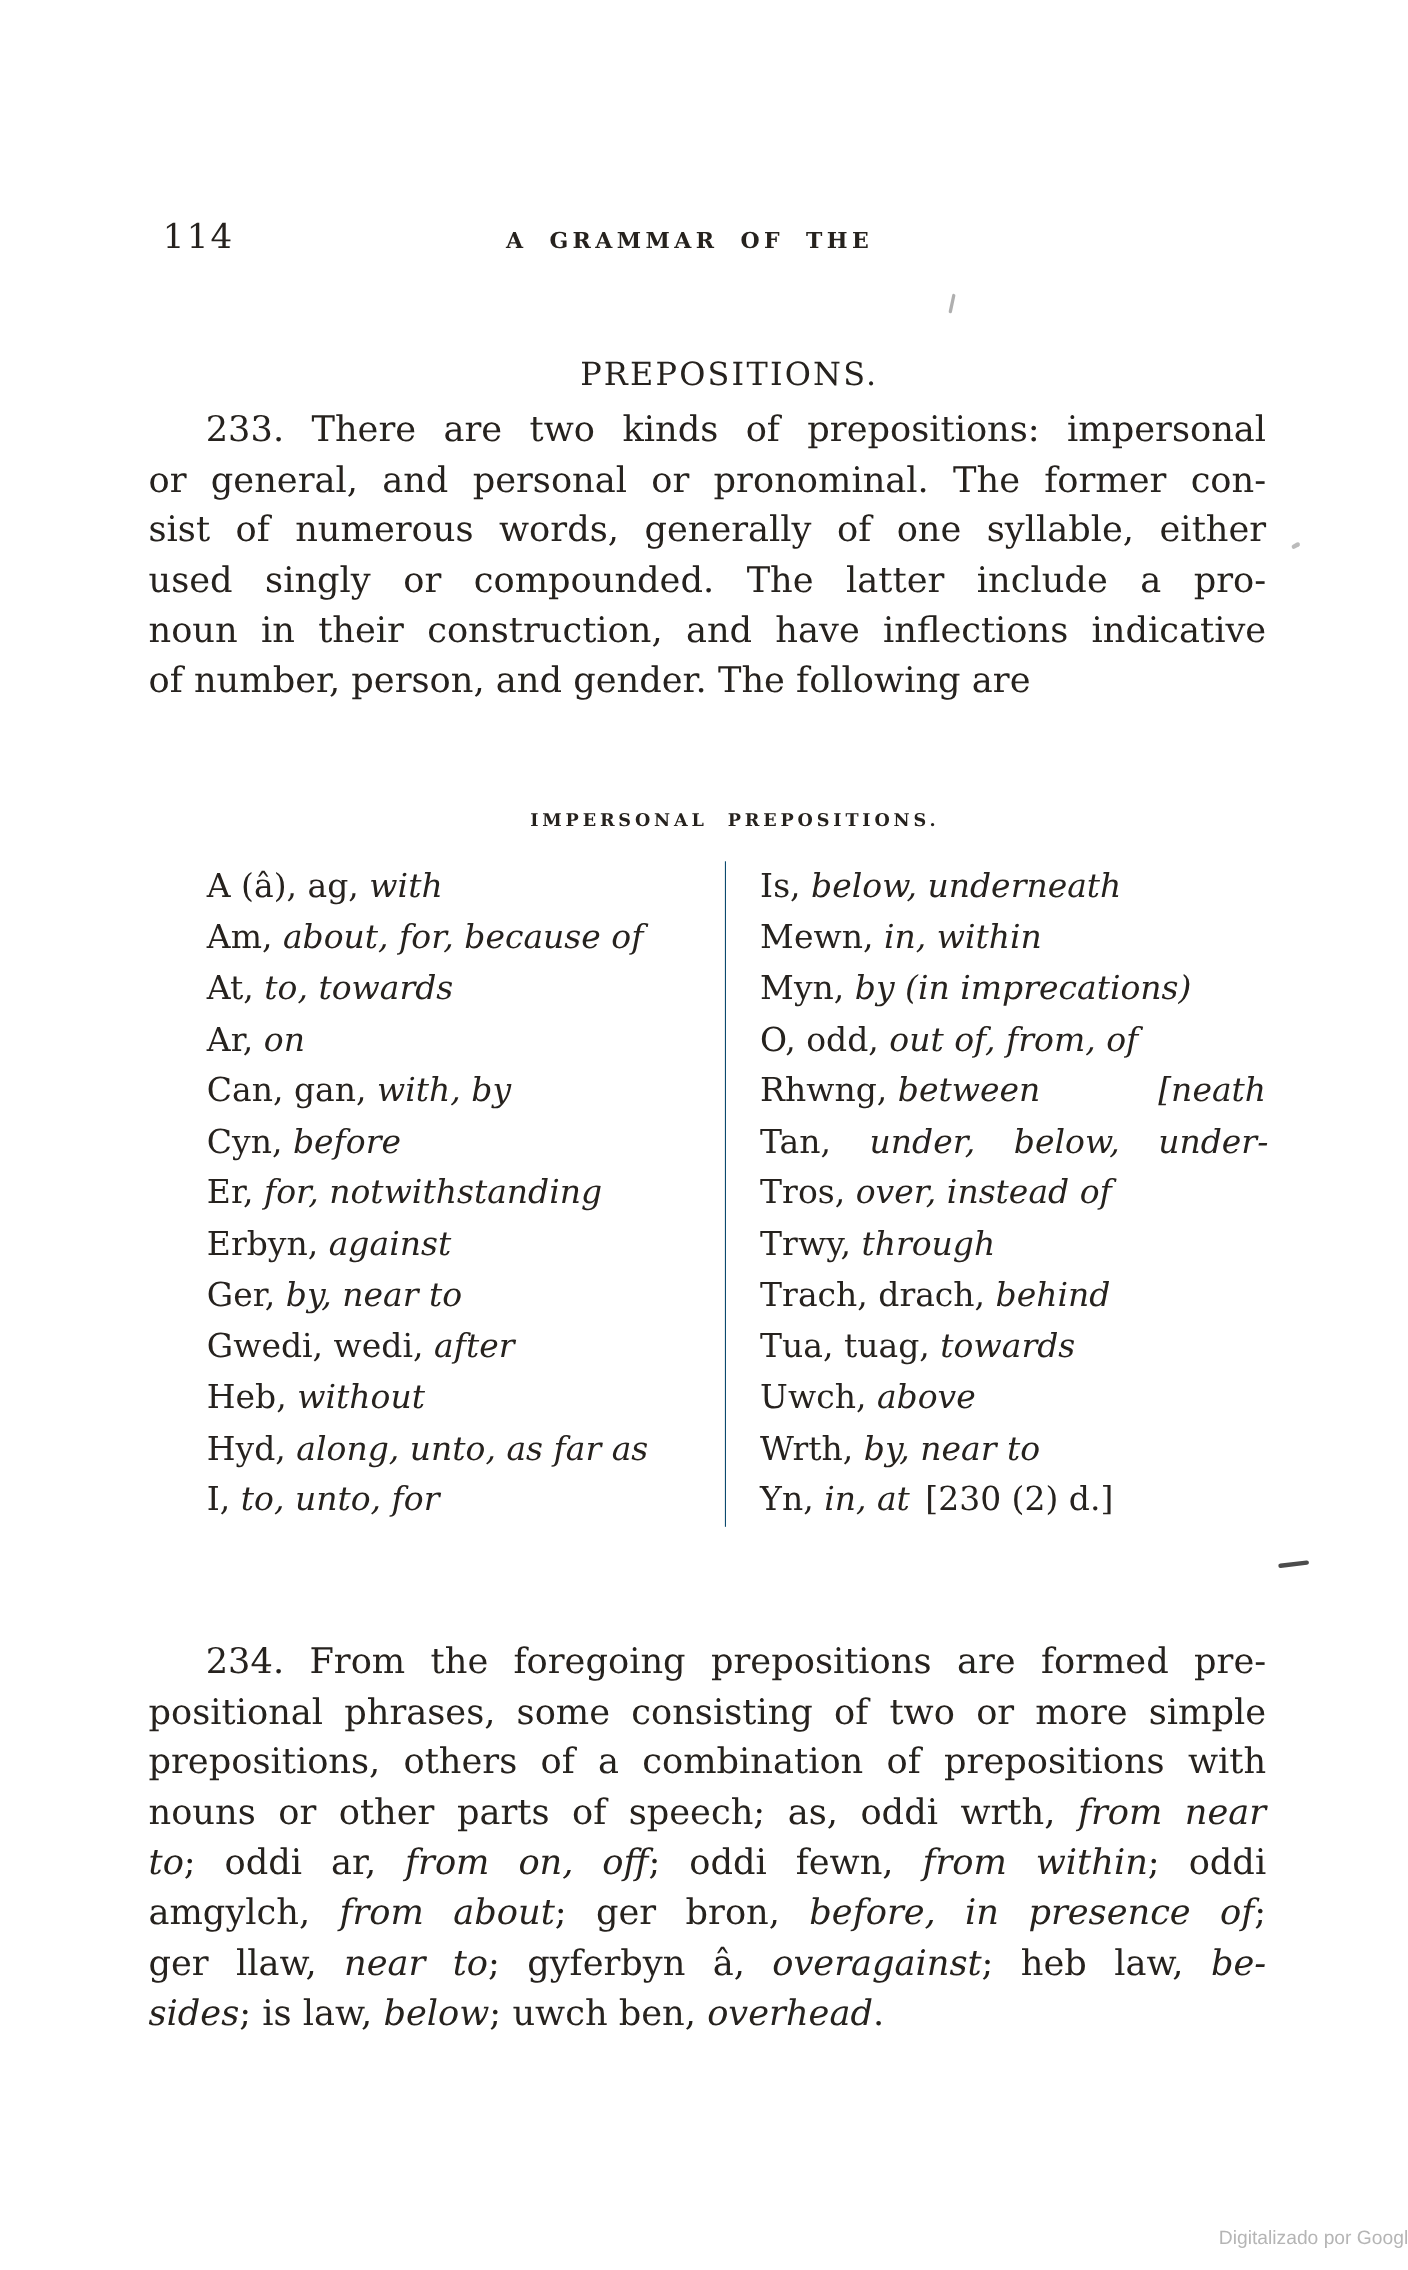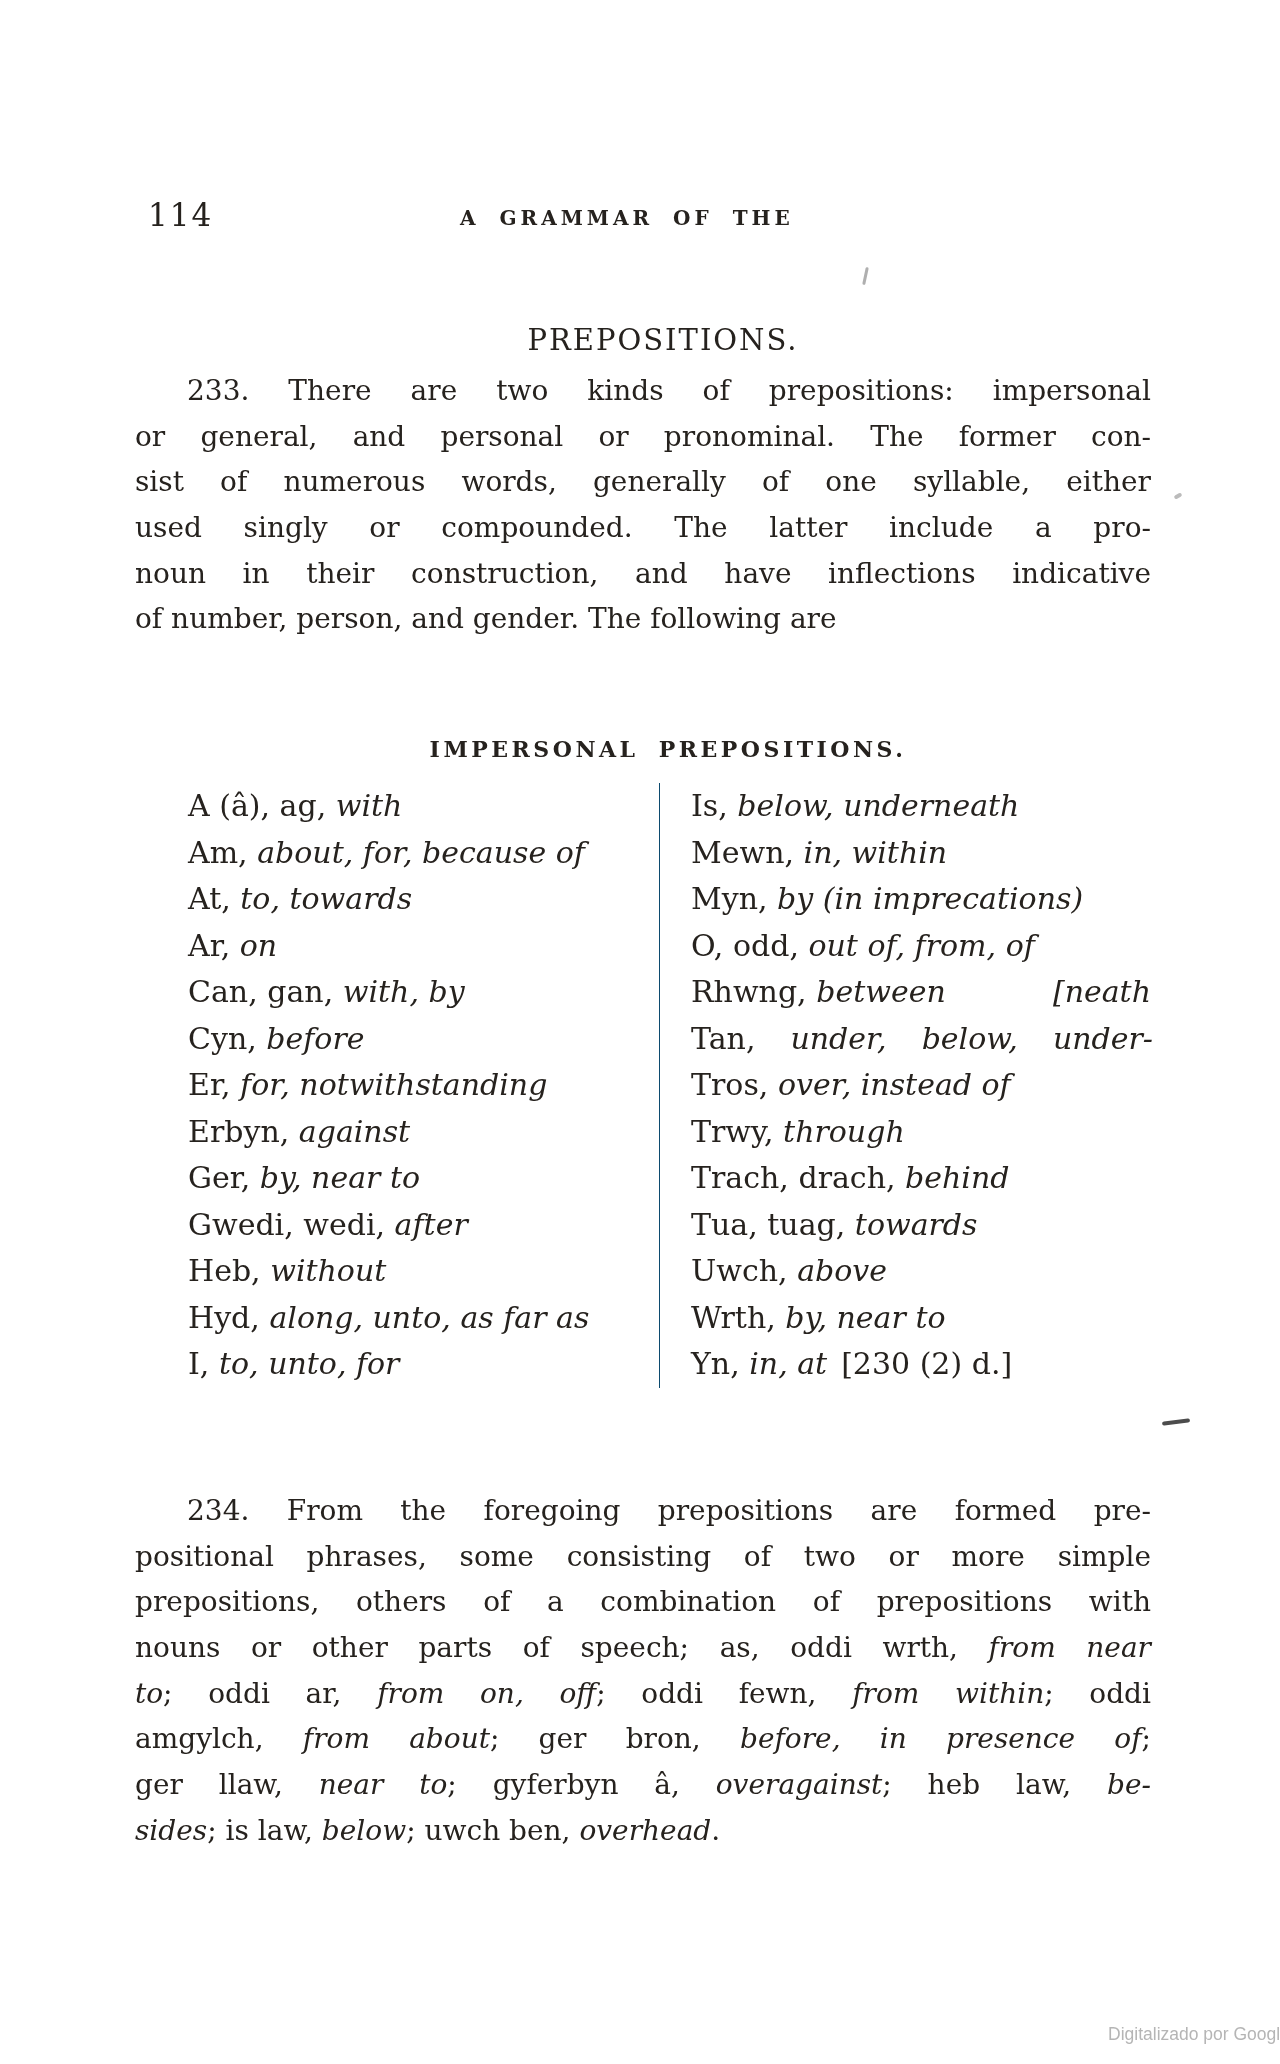--- a/index.html
+++ b/index.html
@@ -15,28 +15,28 @@
   .pagenum{position:absolute;left:148px;top:197px;font-size:31px;letter-spacing:2px;}
   .runhead{position:absolute;left:460px;top:206px;font-size:20px;font-weight:bold;
            letter-spacing:4px;word-spacing:9px;white-space:nowrap;}
   
   .sectitle{position:absolute;left:155px;top:323px;width:1016px;text-align:center;
             font-size:29px;letter-spacing:2px;}
   
   .para{position:absolute;left:135px;width:1016px;}
   .p233{top:368px;}
   .p234{top:1488px;}
-  .line{height:45.7px;line-height:45.7px;font-size:28px;
+  .line{height:45.7px;line-height:45.7px;font-size:32px;
         text-align:justify;text-align-last:justify;white-space:normal;}
   .line.indent{padding-left:52px;}
   .line.last{text-align-last:left;}
   .it{font-style:italic;}
   
   .subhead{position:absolute;left:160px;top:736px;width:1016px;text-align:center;
-           font-size:22px;font-weight:bold;letter-spacing:3.5px;word-spacing:9px;}
+           font-size:16px;font-weight:bold;letter-spacing:3.5px;word-spacing:9px;}
   .columns{position:absolute;left:135px;top:783px;width:1020px;display:flex;justify-content:center;}
   .col-left{width:524px;box-sizing:border-box;padding-left:53px;}
   .col-right{flex:1;border-left:1px solid #0c4a6e;box-sizing:border-box;padding-left:31px;}
   .row{height:46.5px;line-height:46.5px;font-size:30px;white-space:nowrap;}
   .row.space{display:flex;justify-content:space-between;padding-right:4px;}
   .row.just{white-space:normal;text-align:justify;text-align-last:justify;padding-right:2px;}
   .row .ref{margin-left:14px;}
   
   .watermark{position:absolute;left:1108px;top:2024px;
              font-family:"Liberation Sans", sans-serif;

